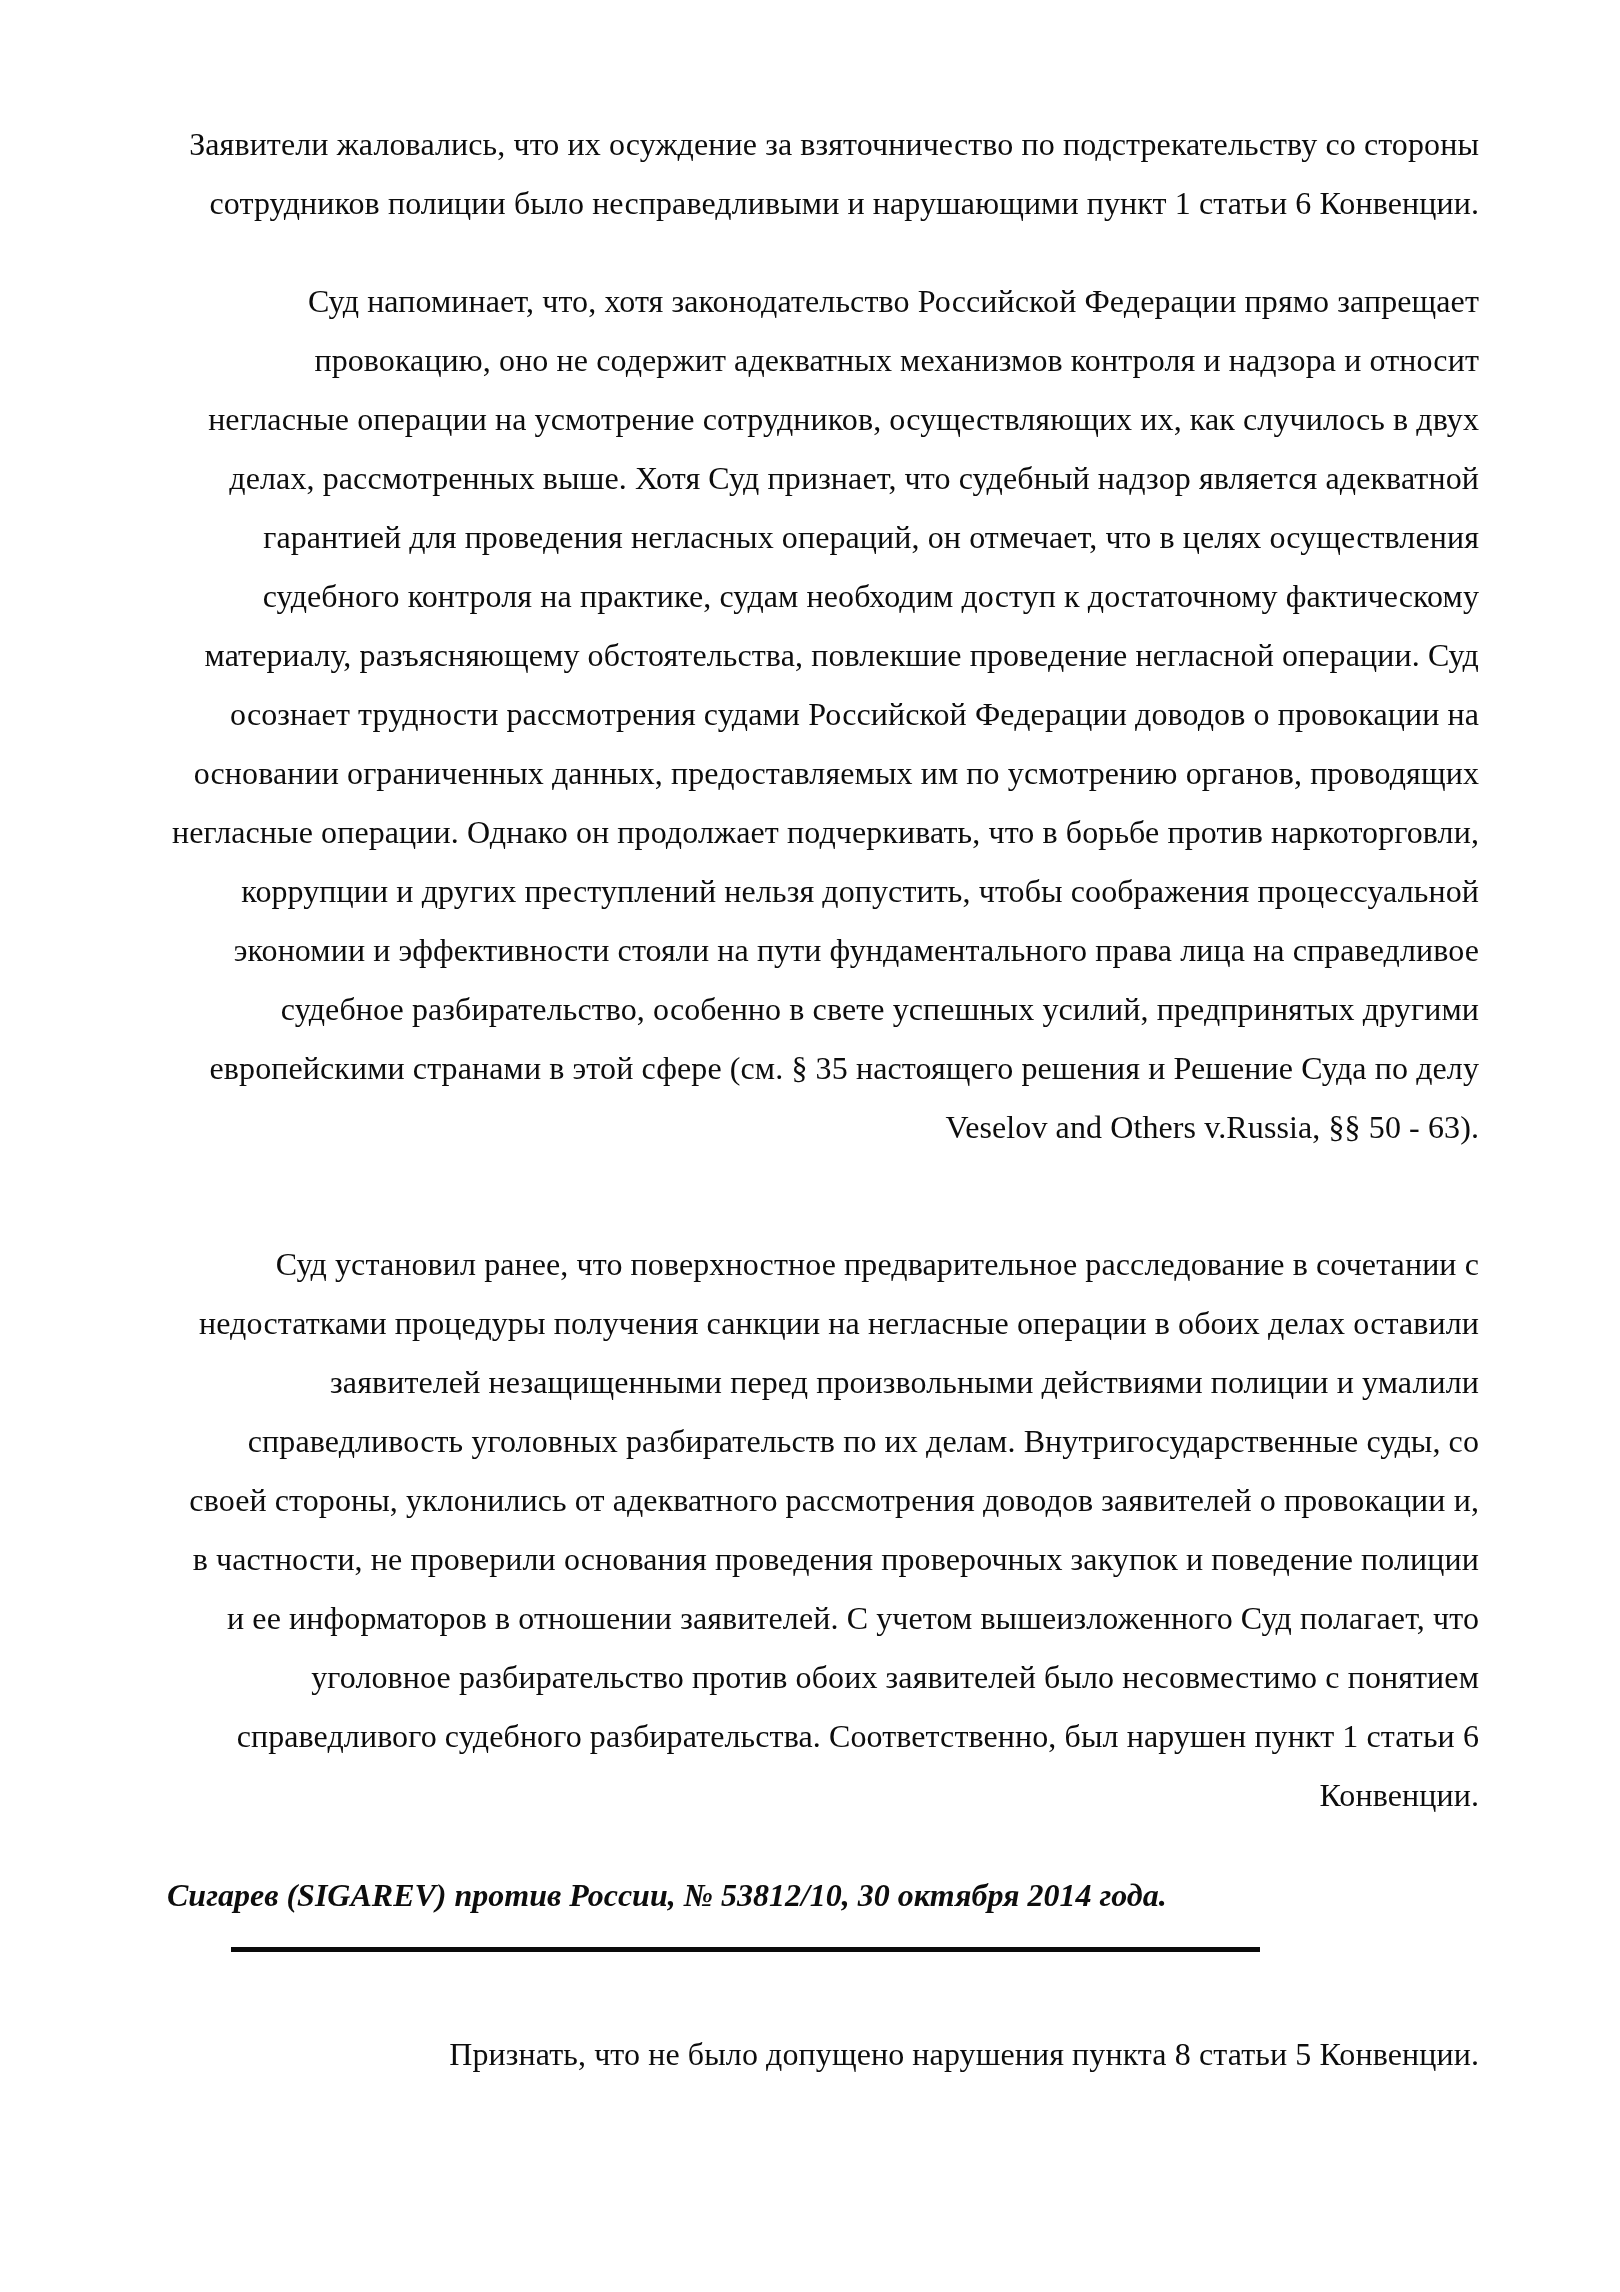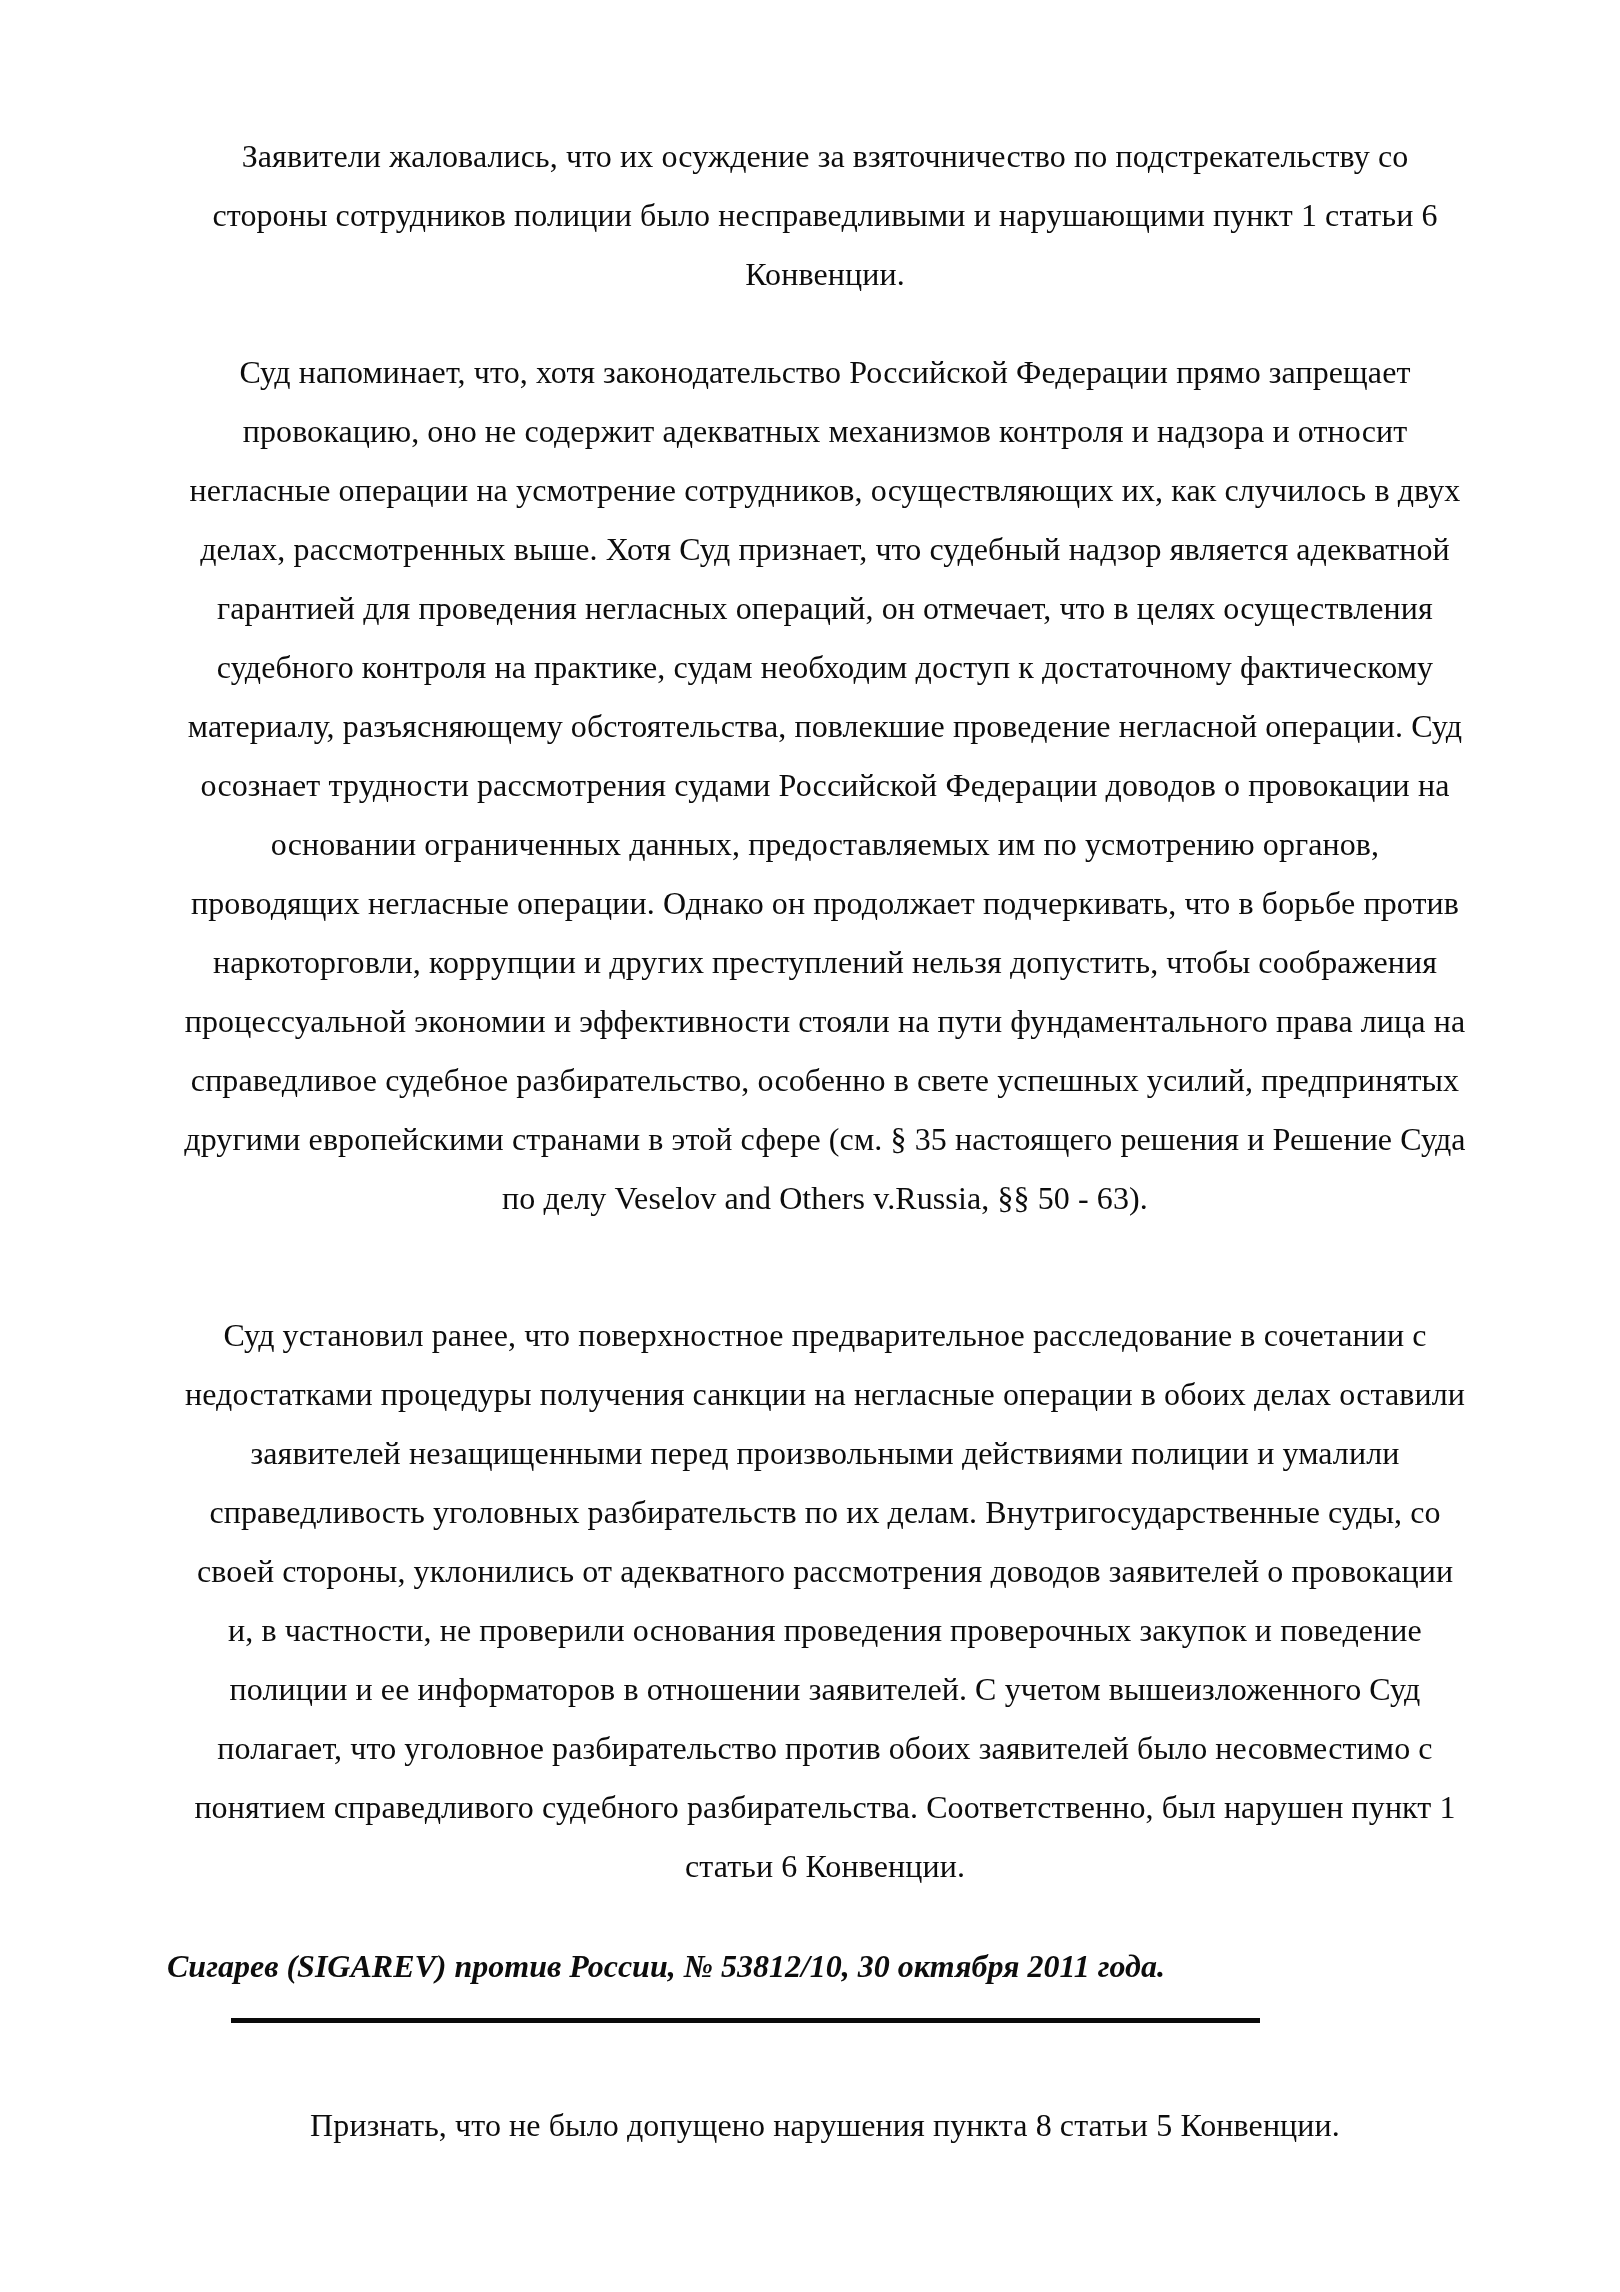--- a/index.html
+++ b/index.html
@@ -17,22 +17,22 @@
   .page {
     box-sizing: border-box;
     width: 1620px;
     height: 2293px;
     background: #ffffff;
     padding: 111px 137px 39px 167px;
   }
   .para {
     font-size: 32px;
     line-height: 59px;
-    text-align: center;
-    margin: 16px;
+    text-align: right;
+    margin: 4px;
     max-width: 1333px;
     letter-spacing: 0.1px;
   }
   .p1 { margin-bottom: 39px; }
   .p2 { margin-bottom: 78px; }
   .p3 { margin-bottom: 41px; font-family: Liberation Serif, serif; }
   .case-heading {
     font-size: 32px;
     line-height: 59px;
     font-weight: bold;
@@ -54,21 +54,21 @@
 <body>
 
 <div class="page">
 
   <p class="para p1">Заявители жаловались, что их осуждение за взяточничество по подстрекательству со стороны сотрудников полиции было несправедливыми и нарушающими пункт 1 статьи 6 Конвенции.</p>
 
   <p class="para p2">Суд напоминает, что, хотя законодательство Российской Федерации прямо запрещает провокацию, оно не содержит адекватных механизмов контроля и надзора и относит негласные операции на усмотрение сотрудников, осуществляющих их, как случилось в двух делах, рассмотренных выше. Хотя Суд признает, что судебный надзор является адекватной гарантией для проведения негласных операций, он отмечает, что в целях осуществления судебного контроля на практике, судам необходим доступ к достаточному фактическому материалу, разъясняющему обстоятельства, повлекшие проведение негласной операции. Суд осознает трудности рассмотрения судами Российской Федерации доводов о провокации на основании ограниченных данных, предоставляемых им по усмотрению органов, проводящих негласные операции. Однако он продолжает подчеркивать, что в борьбе против наркоторговли, коррупции и других преступлений нельзя допустить, чтобы соображения процессуальной экономии и эффективности стояли на пути фундаментального права лица на справедливое судебное разбирательство, особенно в свете успешных усилий, предпринятых другими европейскими странами в этой сфере (см. § 35 настоящего решения и Решение Суда по делу Veselov and Others v.Russia, §§ 50 - 63).</p>
 
   <p class="para p3">Суд установил ранее, что поверхностное предварительное расследование в сочетании с недостатками процедуры получения санкции на негласные операции в обоих делах оставили заявителей незащищенными перед произвольными действиями полиции и умалили справедливость уголовных разбирательств по их делам. Внутригосударственные суды, со своей стороны, уклонились от адекватного рассмотрения доводов заявителей о провокации и, в частности, не проверили основания проведения проверочных закупок и поведение полиции и ее информаторов в отношении заявителей. С учетом вышеизложенного Суд полагает, что уголовное разбирательство против обоих заявителей было несовместимо с понятием справедливого судебного разбирательства. Соответственно, был нарушен пункт 1 статьи 6 Конвенции.</p>
 
-  <p class="case-heading">Сигарев (SIGAREV) против России, № 53812/10, 30 октября 2011 года.</p>
+  <p class="case-heading">Сигарев (SIGAREV) против России, № 53812/10, 30 октября 2014 года.</p>
 
   <hr class="heading-rule">
 
 
   <p class="para p5">Признать, что не было допущено нарушения пункта 8 статьи 5 Конвенции.</p>
 
 </div>
 
 
 </body></html>

